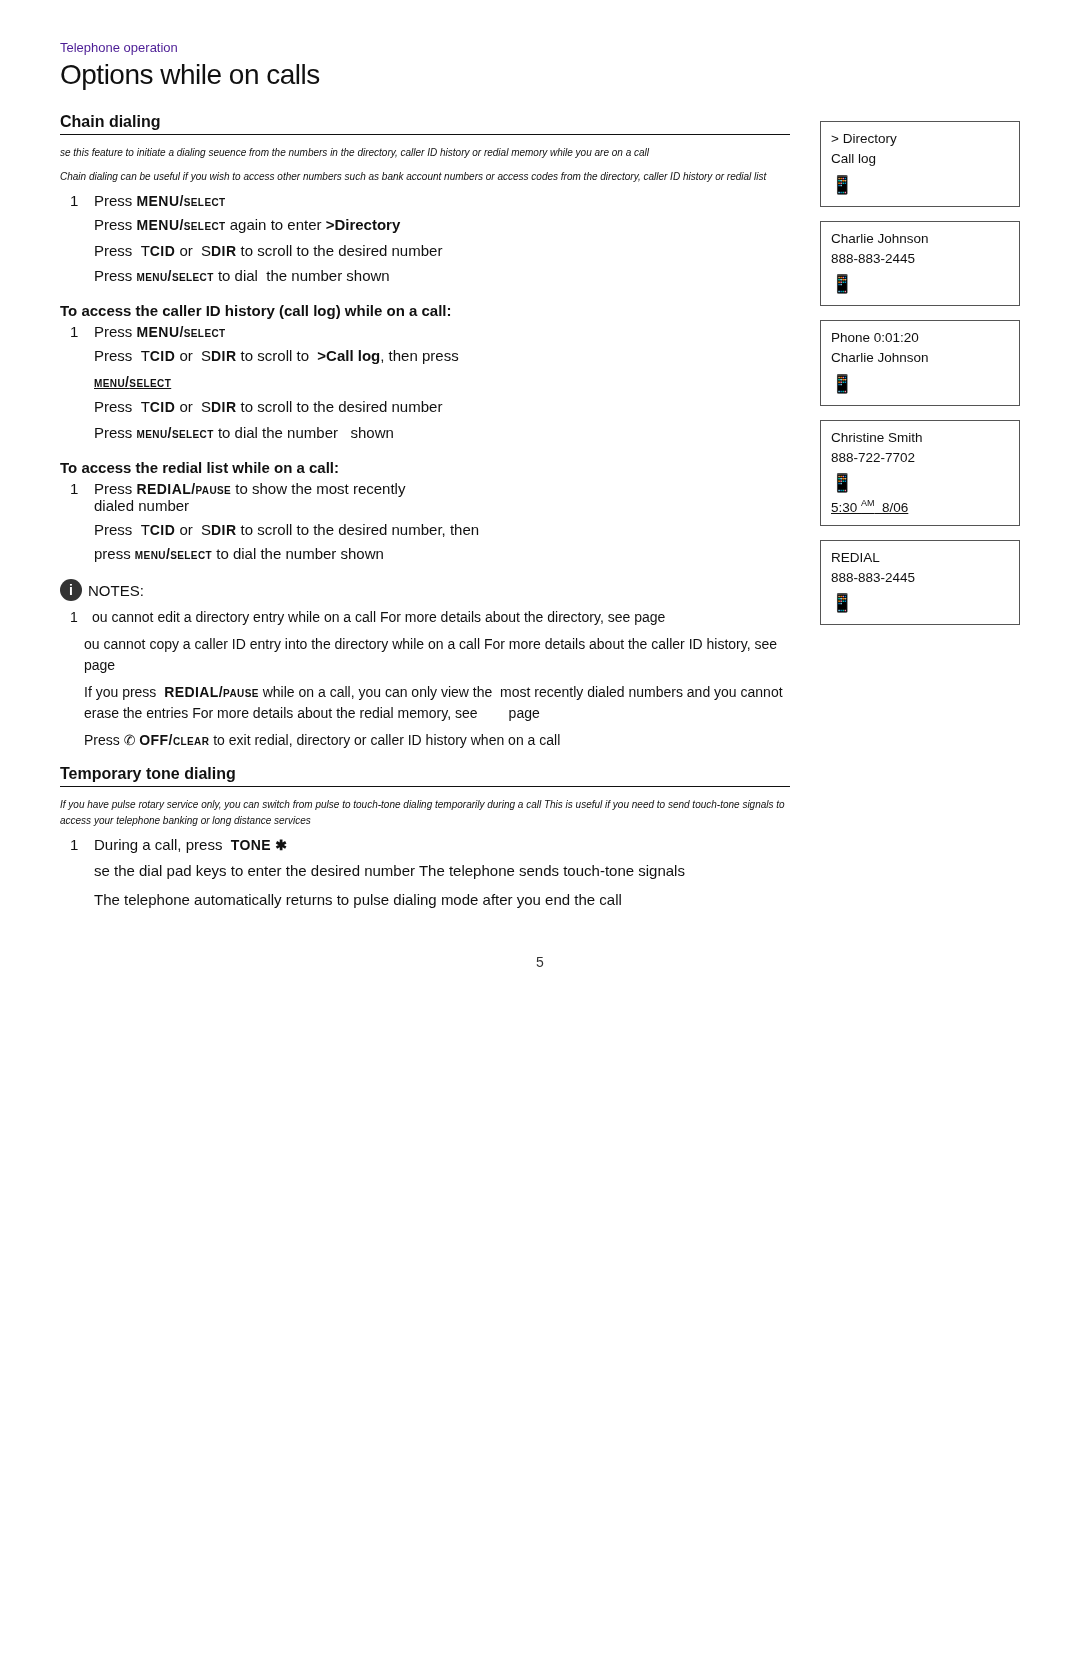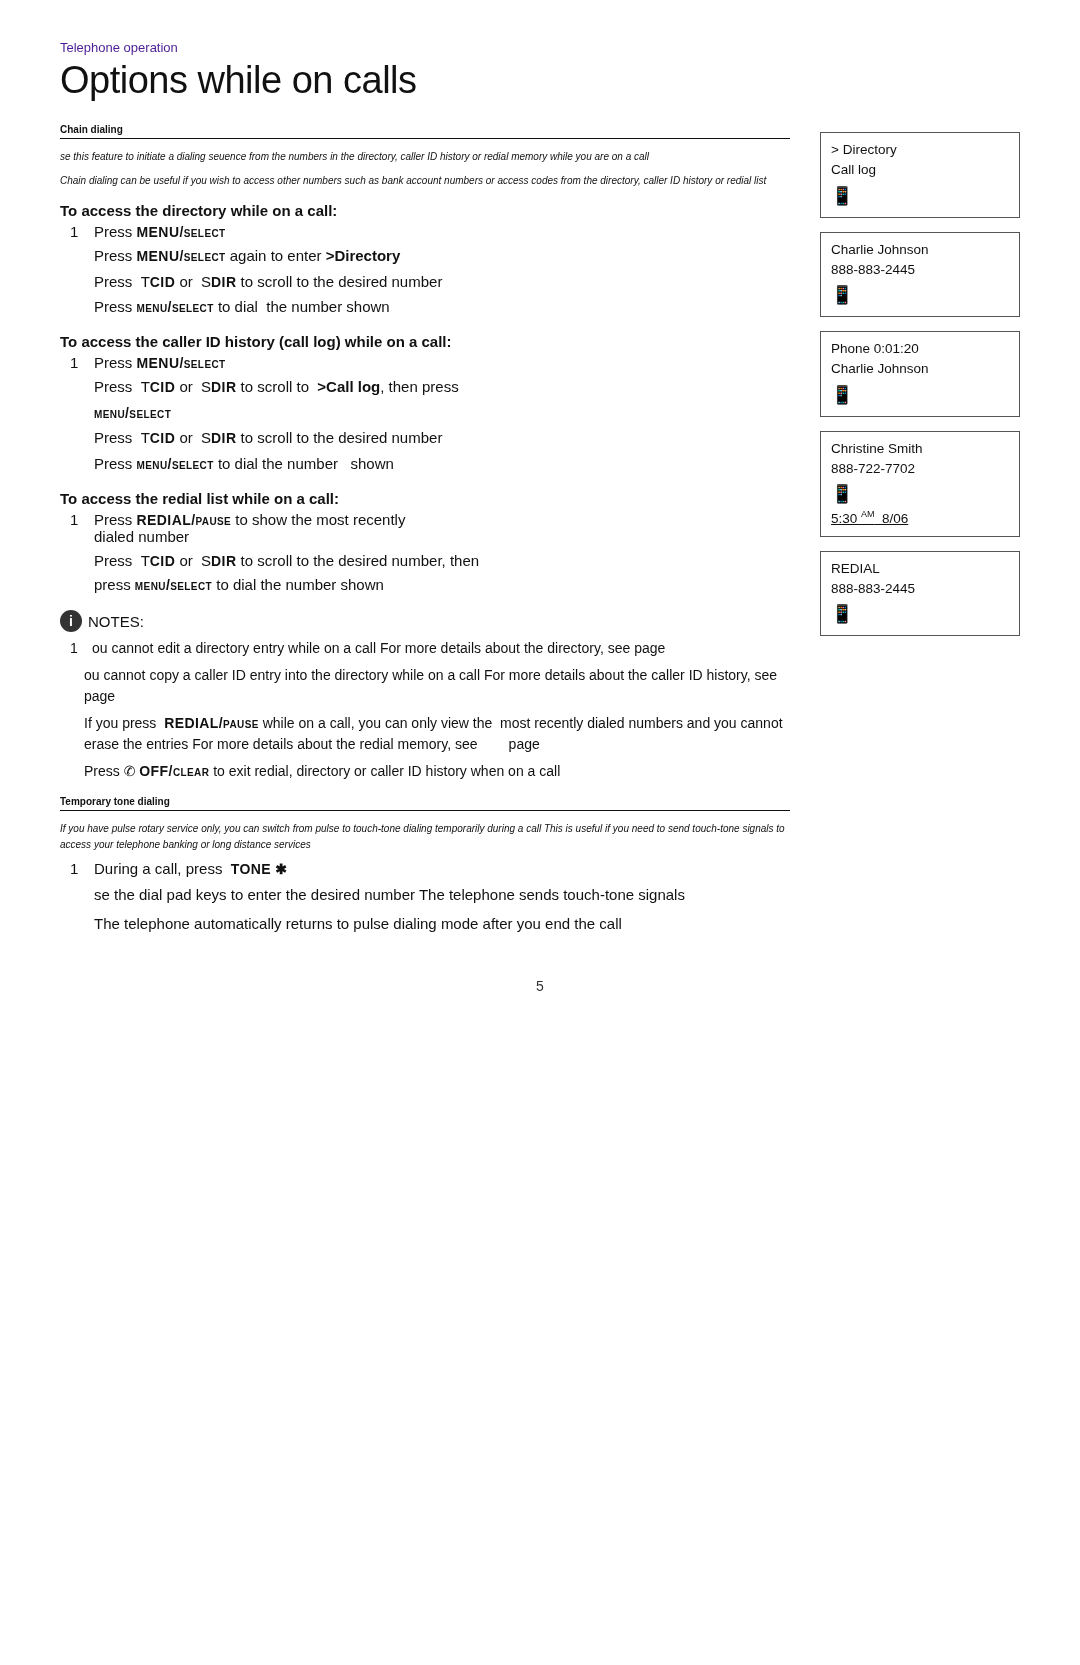--- a/index.html
+++ b/index.html
@@ -12,28 +12,28 @@
       min-height: 1665px;
       padding: 40px 60px 60px 60px;
       position: relative;
     }
     .page-section-label {
       font-size: 13px;
       color: #4c1d95;
       margin-bottom: 4px;
     }
     .page-title {
-      font-size: 38px;
+      font-size: 28px;
       font-weight: 300;
       letter-spacing: -0.5px;
       margin-bottom: 22px;
       color: #111;
     }
     .section-heading {
-      font-size: 10px;
+      font-size: 16px;
       font-weight: bold;
       border-bottom: 1.5px solid #111;
       padding-bottom: 3px;
       margin-bottom: 10px;
     }
     .body-text {
       font-size: 10px;
       line-height: 1.55;
       margin-bottom: 8px;
       font-style: italic;
@@ -166,21 +166,20 @@
 <div class="page-title">Options while on calls</div>
 
 <div class="main-layout">
   <div class="left-col">
 
     <div>
       <div class="section-heading">Chain dialing</div>
       <p class="body-text">se this feature to initiate a dialing seuence from the numbers in the directory, caller ID history or redial memory while you are on a call</p>
       <p class="body-text">Chain dialing can be useful if you wish to access other numbers such as bank account  numbers or access codes from the directory, caller ID history or redial list</p>
 
-      <div class="sub-heading">To access the directory while on a call:</div>
       <div class="numbered-item">
         <span class="num">1</span>
         <span>Press <kbd>MENU/<span class="small-caps">select</span></kbd></span>
       </div>
       <div class="press-line">
         Press <kbd>MENU/<span class="small-caps">select</span></kbd> again to enter <strong>&gt;Directory</strong>
       </div>
       <div class="press-line">
         Press &nbsp;T<kbd>CID</kbd> or &nbsp;S<kbd>DIR</kbd> to scroll to the desired number
       </div>
@@ -189,21 +188,21 @@
       </div>
 
       <div class="sub-heading">To access the caller ID history (call log) while on a call:</div>
       <div class="numbered-item">
         <span class="num">1</span>
         <span>Press <kbd>MENU/<span class="small-caps">select</span></kbd></span>
       </div>
       <div class="press-line">
         Press &nbsp;T<kbd>CID</kbd> or &nbsp;S<kbd>DIR</kbd> to scroll to &nbsp;<strong>&gt;Call log</strong>, then press
       </div>
-      <div class="press-line" style="margin-left:34px;">
+      <div class="press-line" style="margin-left:34px;text-decoration:underline;">
         <kbd><span class="small-caps">menu</span>/<span class="small-caps">select</span></kbd>
       </div>
       <div class="press-line">
         Press &nbsp;T<kbd>CID</kbd> or &nbsp;S<kbd>DIR</kbd> to scroll to the desired number
       </div>
       <div class="press-line">
         Press <kbd><span class="small-caps">menu</span>/<span class="small-caps">select</span></kbd> to dial the number &nbsp; shown
       </div>
 
       <div class="sub-heading">To access the redial list while on a call:</div>

